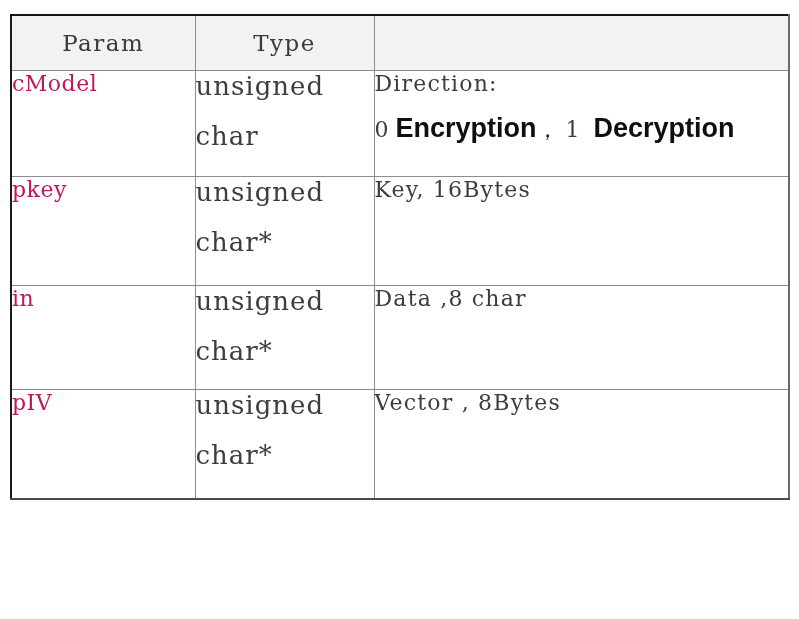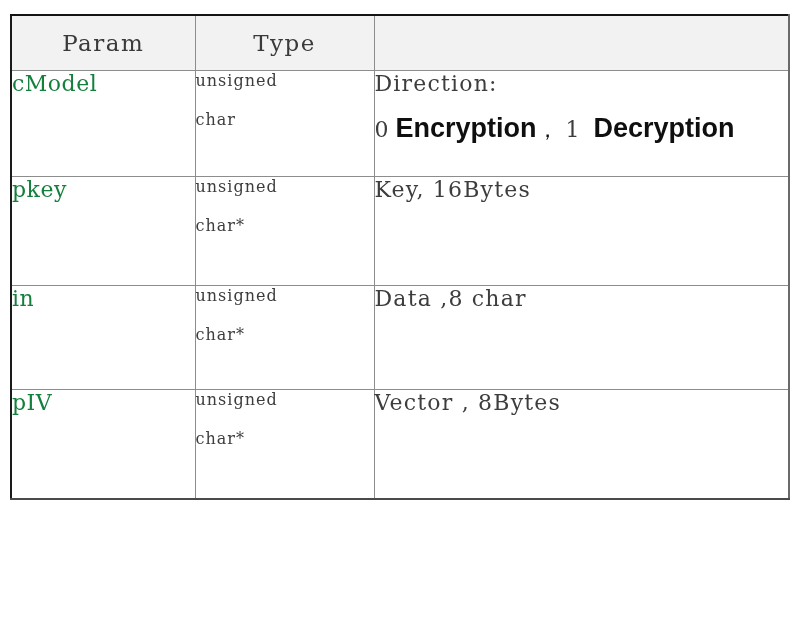--- a/index.html
+++ b/index.html
@@ -65,28 +65,28 @@
     color: #3a3a3a;
     font-family: "DejaVu Serif", serif;
   }
   .param-table thead th.head-desc {
     border-bottom: 1px solid #8d8d8d;
   }
 
   
   .cell-param {
     font-size: 22px;
-    color: #15803d;
+    color: #be185d;
     letter-spacing: 0.5px;
     padding: 14px 0 0 13px;
     font-family: "DejaVu Serif", serif;
   }
 
   .cell-type {
-    font-size: 16px;
+    font-size: 26px;
     color: #3d3d3d;
     letter-spacing: 1px;
     padding: 14px 0 0 59px;
     font-family: "DejaVu Serif", serif;
   }
   .cell-type .line2 { margin-top: 20px; }
 
   .cell-desc {
     font-size: 22px;
     color: #3d3d3d;

